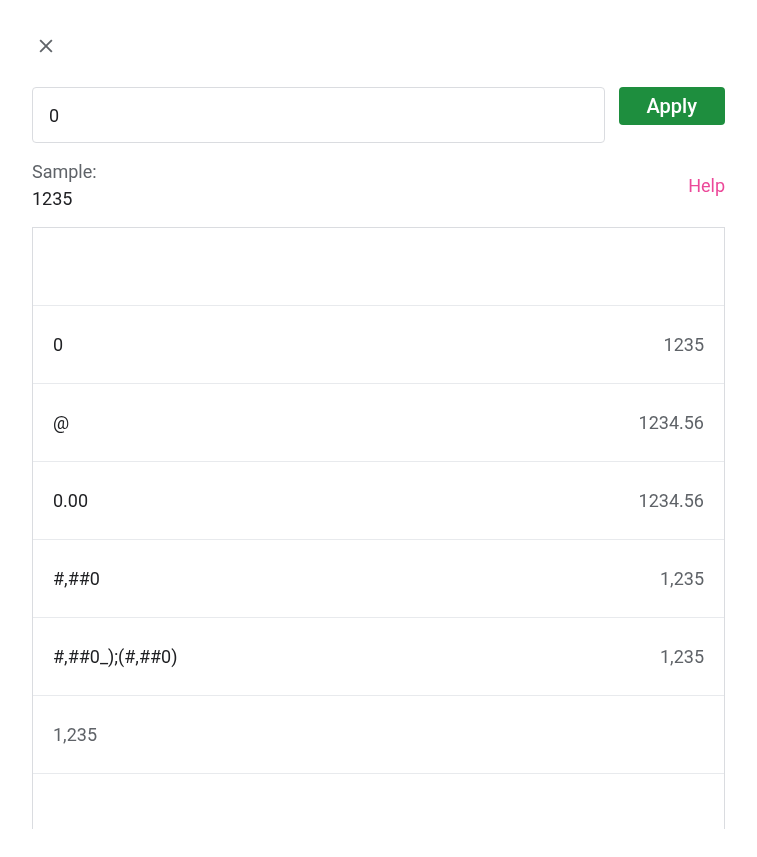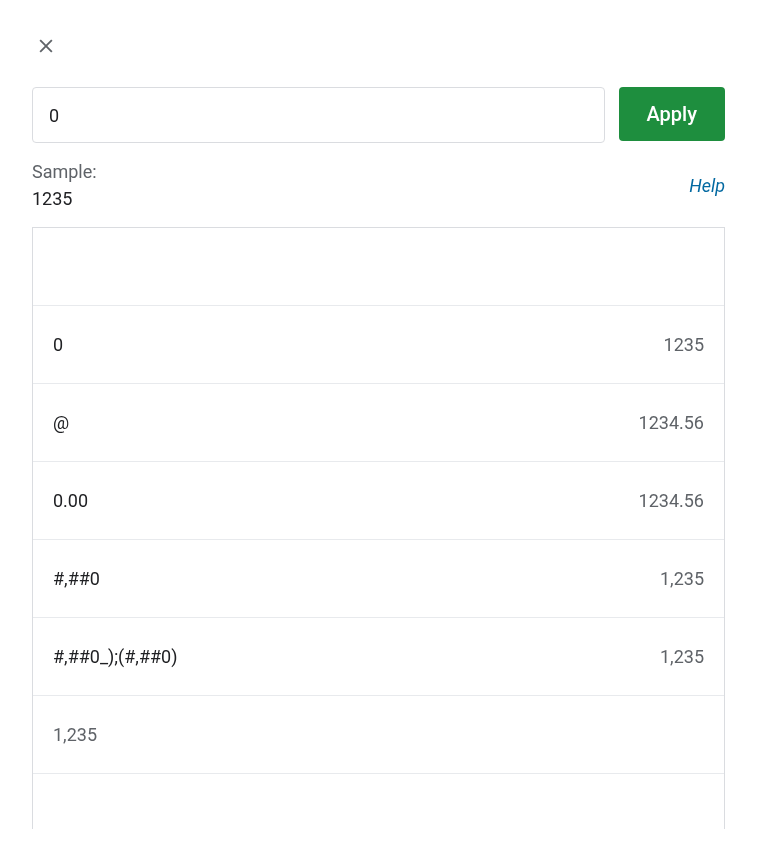--- a/index.html
+++ b/index.html
@@ -55,21 +55,21 @@
       color: #202124;
       outline: none;
       font-family: inherit;
     }
     .apply-btn {
       background: #1e8e3e;
       color: #fff;
       border: none;
       border-radius: 4px;
       padding: 0 28px;
-      height: 54px;
+      height: 38px;
       font-size: 20px;
       font-weight: 500;
       cursor: pointer;
       font-family: inherit;
     }
     .sample-row {
       display: flex;
       justify-content: space-between;
       align-items: center;
       margin-bottom: 18px;
@@ -80,25 +80,24 @@
       font-size: 18px;
       flex-direction: column;
     }
     .sample-label {
       color: #5f6368;
     }
     .sample-value {
       color: #202124;
     }
     .help-link {
-      color: #0369a1;
+      color: #ec4899;
       font-size: 18px;
       text-decoration: none;
       cursor: pointer;
-      font-style: italic;
     }
     .list-container {
       border: 1px solid #dadce0;
       border-bottom: none;
       height: 602px;
       overflow-y: auto;
       position: relative;
     }
     .spacer-row {
       height: 78px;

